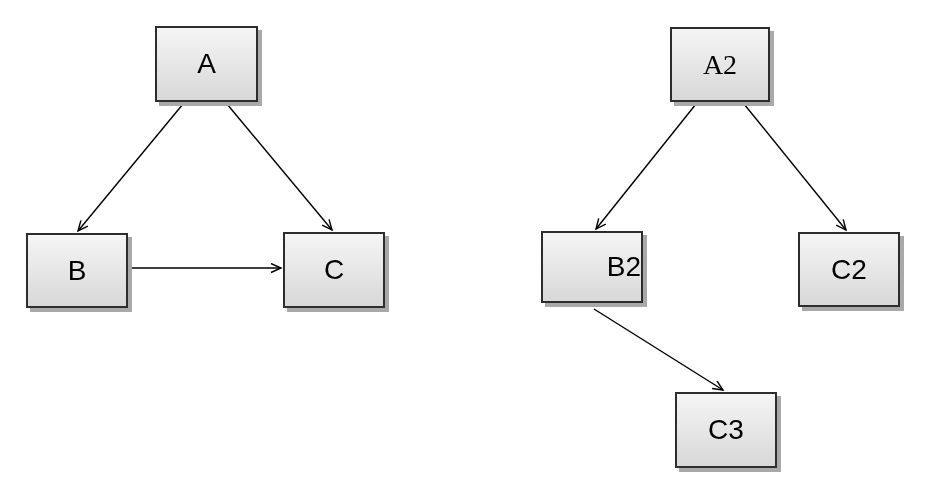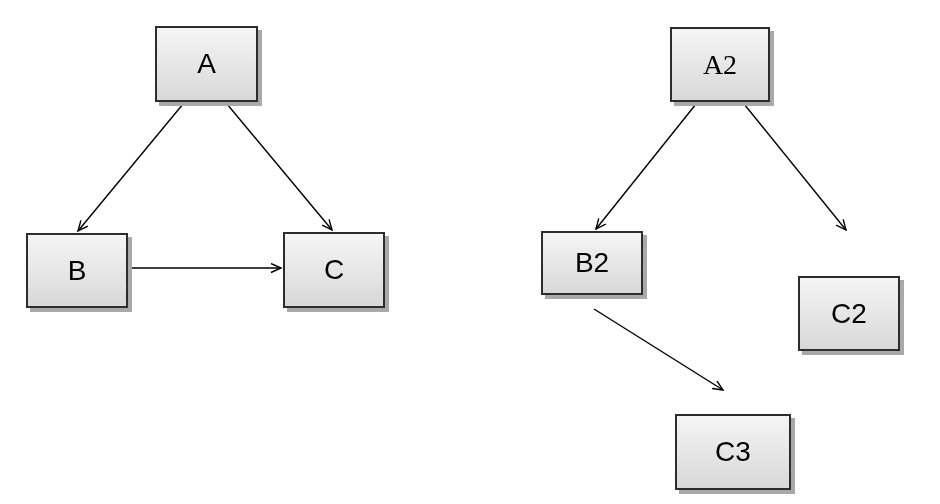--- a/index.html
+++ b/index.html
@@ -65,23 +65,23 @@
       </div>
       <div class="node" style="left: 26px; top: 233px; width: 102px; height: 75px; background: linear-gradient(rgb(245, 245, 245), rgb(216, 216, 216)); border-color: rgb(45, 45, 45); box-shadow: rgb(169, 169, 169) 4px 4px 0px 0px; color: rgb(0, 0, 0);">
         <span class="node-label">B</span>
       </div>
       <div class="node" style="left: 283px; top: 232px; width: 102px; height: 76px; background: linear-gradient(rgb(245, 245, 245), rgb(216, 216, 216)); border-color: rgb(45, 45, 45); box-shadow: rgb(169, 169, 169) 4px 4px 0px 0px; color: rgb(0, 0, 0);">
         <span class="node-label">C</span>
       </div>
       <div class="node" style="left: 670px; top: 27px; width: 100px; height: 75px; background: linear-gradient(rgb(245, 245, 245), rgb(216, 216, 216)); border-color: rgb(45, 45, 45); box-shadow: rgb(169, 169, 169) 4px 4px 0px 0px; color: rgb(0, 0, 0); font-family: Liberation Serif, serif;">
         <span class="node-label">A2</span>
       </div>
-      <div class="node" style="left: 541px; top: 231px; width: 102px; height: 64px; background: linear-gradient(rgb(245, 245, 245), rgb(216, 216, 216)); border-color: rgb(45, 45, 45); box-shadow: rgb(169, 169, 169) 4px 4px 0px 0px; color: rgb(0, 0, 0);">
+      <div class="node" style="left: 541px; top: 231px; width: 102px; height: 72px; background: linear-gradient(rgb(245, 245, 245), rgb(216, 216, 216)); border-color: rgb(45, 45, 45); box-shadow: rgb(169, 169, 169) 4px 4px 0px 0px; color: rgb(0, 0, 0); justify-content: flex-end;">
         <span class="node-label">B2</span>
       </div>
-      <div class="node" style="left: 798px; top: 232px; width: 102px; height: 75px; background: linear-gradient(rgb(245, 245, 245), rgb(216, 216, 216)); border-color: rgb(45, 45, 45); box-shadow: rgb(169, 169, 169) 4px 4px 0px 0px; color: rgb(0, 0, 0); margin-top: 44px;">
+      <div class="node" style="left: 798px; top: 232px; width: 102px; height: 75px; background: linear-gradient(rgb(245, 245, 245), rgb(216, 216, 216)); border-color: rgb(45, 45, 45); box-shadow: rgb(169, 169, 169) 4px 4px 0px 0px; color: rgb(0, 0, 0);">
         <span class="node-label">C2</span>
       </div>
-      <div class="node" style="left: 675px; top: 392px; width: 116px; height: 76px; background: linear-gradient(rgb(245, 245, 245), rgb(216, 216, 216)); border-color: rgb(45, 45, 45); box-shadow: rgb(169, 169, 169) 4px 4px 0px 0px; color: rgb(0, 0, 0); margin-top: 22px;">
+      <div class="node" style="left: 675px; top: 392px; width: 102px; height: 76px; background: linear-gradient(rgb(245, 245, 245), rgb(216, 216, 216)); border-color: rgb(45, 45, 45); box-shadow: rgb(169, 169, 169) 4px 4px 0px 0px; color: rgb(0, 0, 0);">
         <span class="node-label">C3</span>
       </div>
     </div>
 </div>
 
 </body></html>

